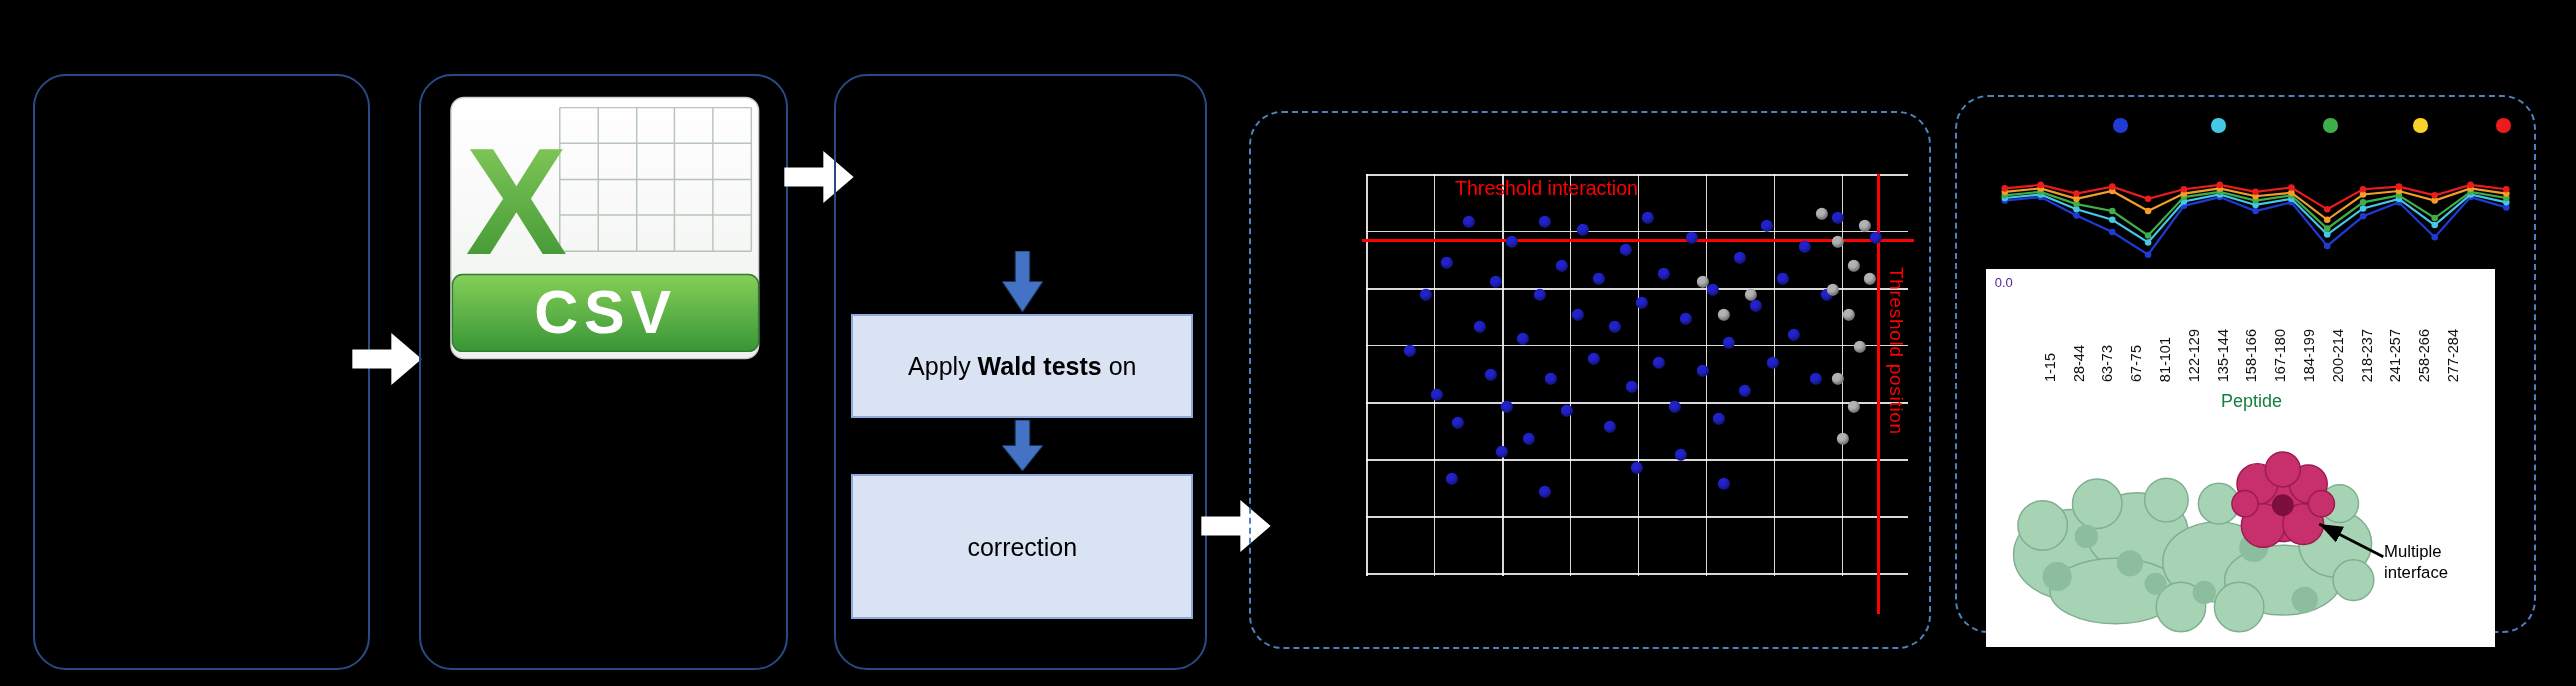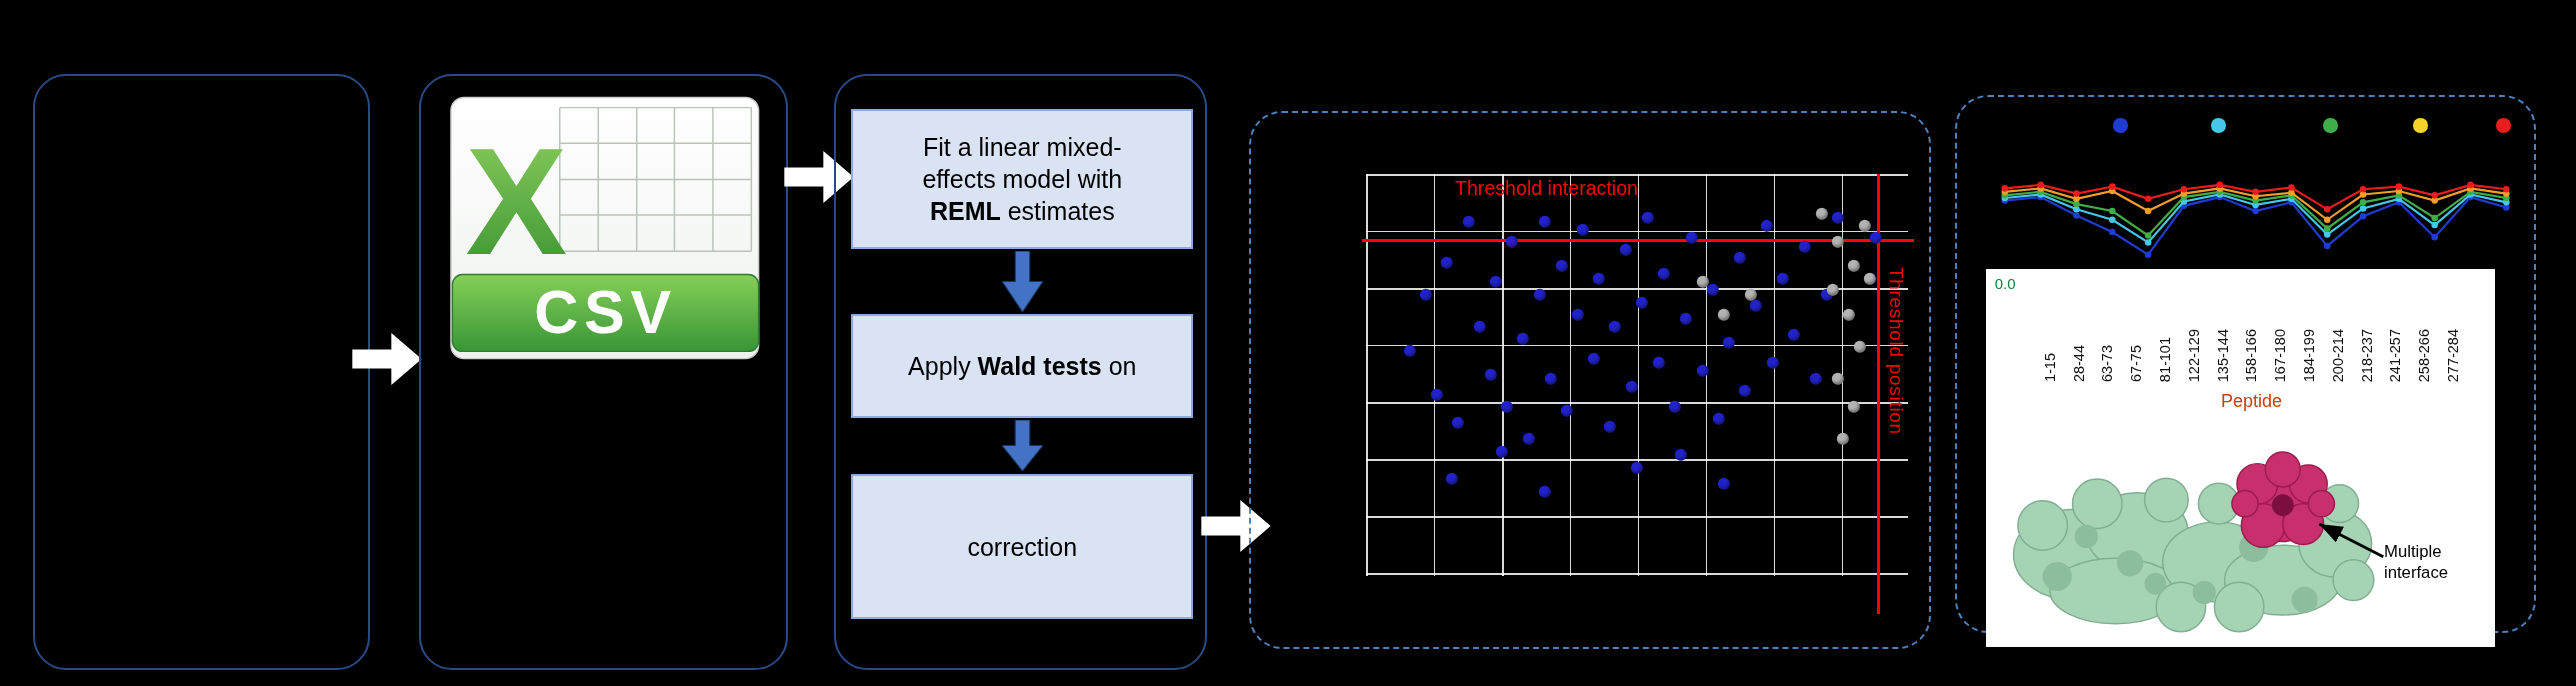--- a/index.html
+++ b/index.html
@@ -30,24 +30,24 @@
   .hline{position:absolute;left:-4.4px;width:552px;height:2.9px;background:#ff0000;}
   .vline{position:absolute;top:0;width:2.9px;height:440px;background:#ff0000;}
   .hlabel{position:absolute;left:89px;top:2.9px;color:#ff0000;font-size:19.6px;white-space:nowrap;}
   .vlabel{position:absolute;left:519px;top:93px;color:#ff0000;font-size:19px;writing-mode:vertical-rl;letter-spacing:0.7px;white-space:nowrap;}
   .dot{position:absolute;width:12.4px;height:12.4px;border-radius:50%;transform:translate(-50%,-50%);box-shadow:inset -1.5px -2.2px 2.9px rgba(0,0,0,.35);}
   #scatter-dots{position:absolute;inset:0;}
   #legend-dots{position:absolute;inset:0;}
   .ldot{position:absolute;top:21px;width:14.5px;height:14.5px;border-radius:50%;}
   #line-chart{position:absolute;left:33px;top:69px;}
   #peptide-card{position:absolute;left:29px;top:172px;width:509px;height:378px;background:#fff;}
-  .yzero{position:absolute;left:8.7px;top:5.8px;font-size:15px;color:#15803d;}
+  .yzero{position:absolute;left:8.7px;top:5.8px;font-size:13px;color:#4c1d95;}
   #peptide-axis{position:absolute;inset:0;}
   .plabel{position:absolute;bottom:265px;writing-mode:vertical-rl;transform:rotate(180deg);font-size:14.5px;color:#111;white-space:nowrap;}
-  .pep-title{position:absolute;left:44px;top:122px;width:443px;text-align:center;font-size:18px;color:#c2410c;}
+  .pep-title{position:absolute;left:44px;top:122px;width:443px;text-align:center;font-size:18px;color:#15803d;}
   #protein-svg{position:absolute;left:13px;top:140px;}
   .binding-label{position:absolute;left:398px;top:273px;font-size:16.7px;line-height:1.25;color:#000;}
 </style>
 </head>
 <body>
 
 <div class="canvas">
 
   <div class="panel solid" id="panel-input"></div>
 
@@ -89,25 +89,20 @@
       <rect x="4" y="246" width="422" height="106" rx="14" fill="url(#gr)" stroke="#2e7d32" stroke-width="2"></rect>
       <text x="215" y="327" text-anchor="middle" font-size="84" font-weight="bold" fill="#ffffff" letter-spacing="8" font-family="Liberation Sans, sans-serif">CSV</text>
     </svg>
   </div>
 
   <svg id="flow-arrow-2" class="block-arrow" width="70" height="52" viewBox="0 0 96 72">
     <polygon points="0,23 54,23 54,0 96,36 54,72 54,49 0,49" fill="#ffffff"></polygon>
   </svg>
 
   <div class="panel solid" id="panel-model">
-    <div class="step" id="step-0">
-        <div><span>Fit a linear mixed-</span></div>
-        <div><span>effects model with</span></div>
-        <div><b>REML</b><span> estimates</span></div>
-      </div>
     <svg id="down-arrow-0" class="down-arrow" width="41" height="61" viewBox="0 0 56 84">
       <polygon points="18,0 38,0 38,42 56,42 28,84 0,42 18,42" fill="#4472c4" stroke="#17375e" stroke-width="1.5"></polygon>
     </svg>
     <div class="step" id="step-1">
         <div><span>Apply </span><b>Wald tests</b><span> on</span></div>
       </div>
     <svg id="down-arrow-1" class="down-arrow" width="41" height="51" viewBox="0 0 56 84" preserveAspectRatio="none">
       <polygon points="18,0 38,0 38,42 56,42 28,84 0,42 18,42" fill="#4472c4" stroke="#17375e" stroke-width="1.5"></polygon>
     </svg>
     <div class="step" id="step-2">

